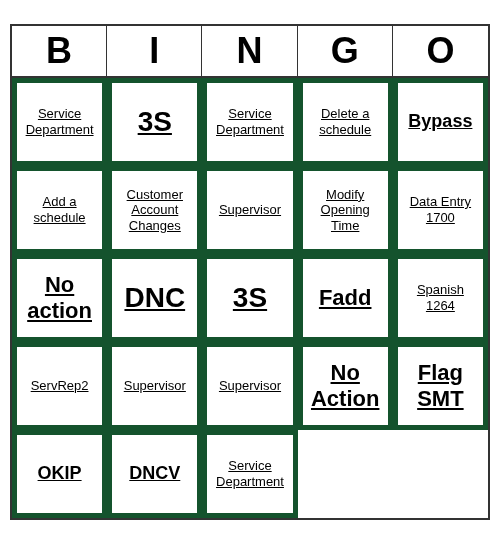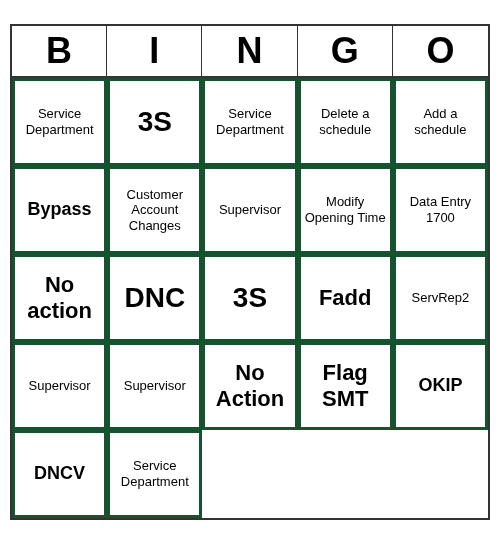--- a/index.html
+++ b/index.html
@@ -42,29 +42,30 @@
       border-right: none;
     }
 
     .bingo-grid {
       display: grid;
       grid-template-columns: repeat(5, 1fr);
       grid-template-rows: repeat(5, 1fr);
     }
 
     .bingo-cell {
-      border: 3px solid #14532d;
+      border: 5px solid #14532d;
       display: flex;
       align-items: center;
       justify-content: center;
       text-align: center;
       padding: 4px;
       min-height: 88px;
       font-size: 13px;
       line-height: 1.2;
+      text-decoration: underline;
     }
 
     .bingo-cell.large-text {
       font-size: 28px;
       font-weight: bold;
     }
 
     .bingo-cell.medium-large {
       font-size: 22px;
       font-weight: bold;
@@ -84,30 +85,31 @@
       <div class="bingo-header-cell">I</div>
       <div class="bingo-header-cell">N</div>
       <div class="bingo-header-cell">G</div>
       <div class="bingo-header-cell">O</div>
     </div>
   <div class="bingo-grid">
   <div class="bingo-cell">Service Department</div>
       <div class="bingo-cell large-text">3S</div>
       <div class="bingo-cell">Service Department</div>
       <div class="bingo-cell">Delete a schedule</div>
+      <div class="bingo-cell medium-text">Bypass</div>
       <div class="bingo-cell">Add a schedule</div>
-      <div class="bingo-cell medium-text">Bypass</div>
       <div class="bingo-cell">Customer Account Changes</div>
       <div class="bingo-cell">Supervisor</div>
       <div class="bingo-cell">Modify Opening Time</div>
       <div class="bingo-cell">Data Entry 1700</div>
       <div class="bingo-cell medium-large">No action</div>
       <div class="bingo-cell large-text">DNC</div>
       <div class="bingo-cell large-text">3S</div>
       <div class="bingo-cell medium-large">Fadd</div>
+      <div class="bingo-cell">Spanish 1264</div>
       <div class="bingo-cell">ServRep2</div>
       <div class="bingo-cell">Supervisor</div>
       <div class="bingo-cell">Supervisor</div>
       <div class="bingo-cell medium-large">No Action</div>
       <div class="bingo-cell medium-large">Flag SMT</div>
       <div class="bingo-cell medium-text">OKIP</div>
       <div class="bingo-cell medium-text">DNCV</div>
       <div class="bingo-cell">Service Department</div>
     </div>
 </div>

